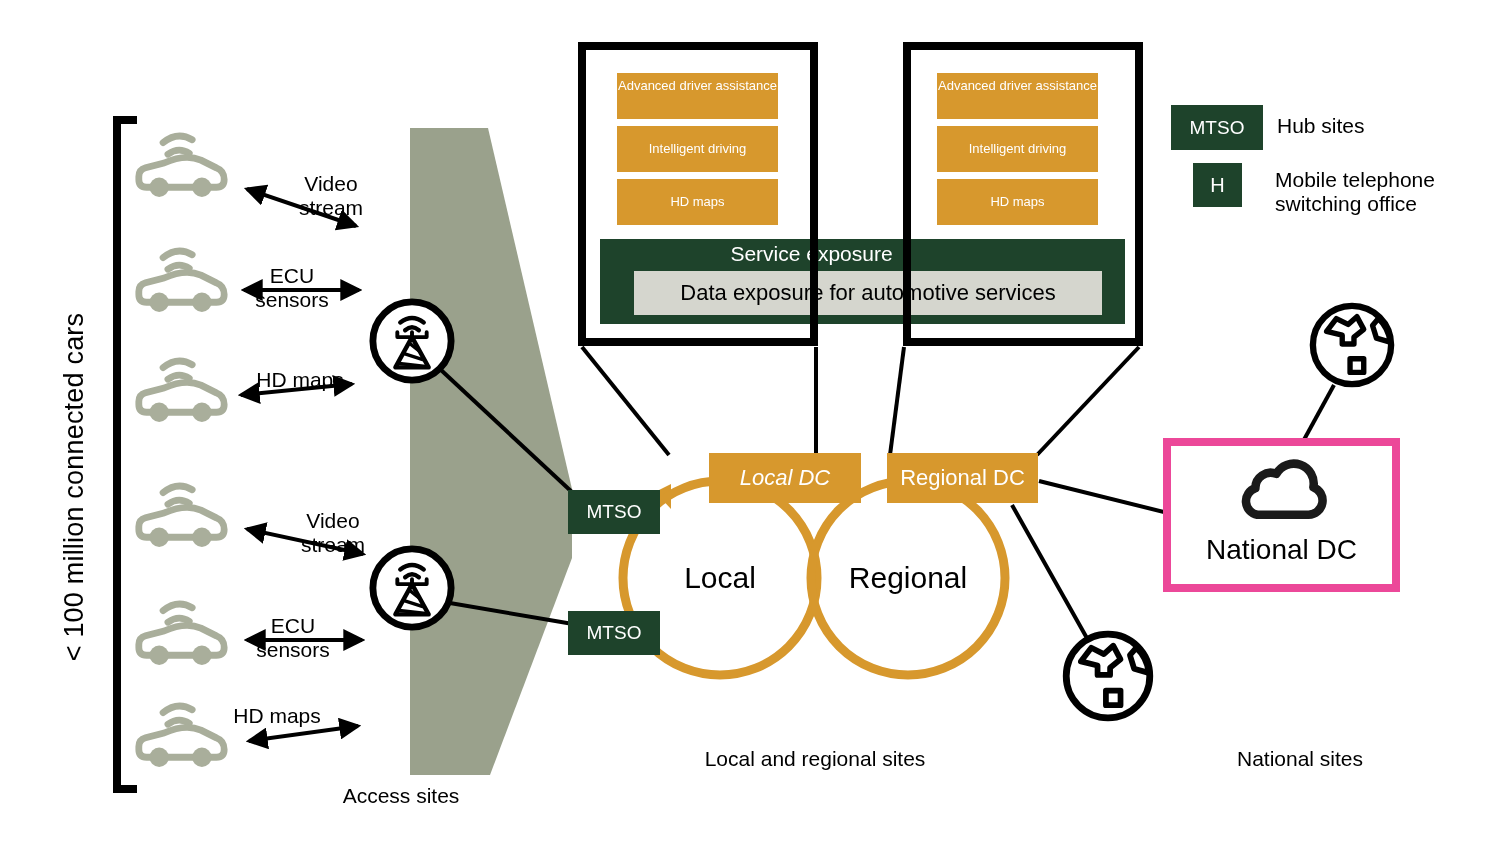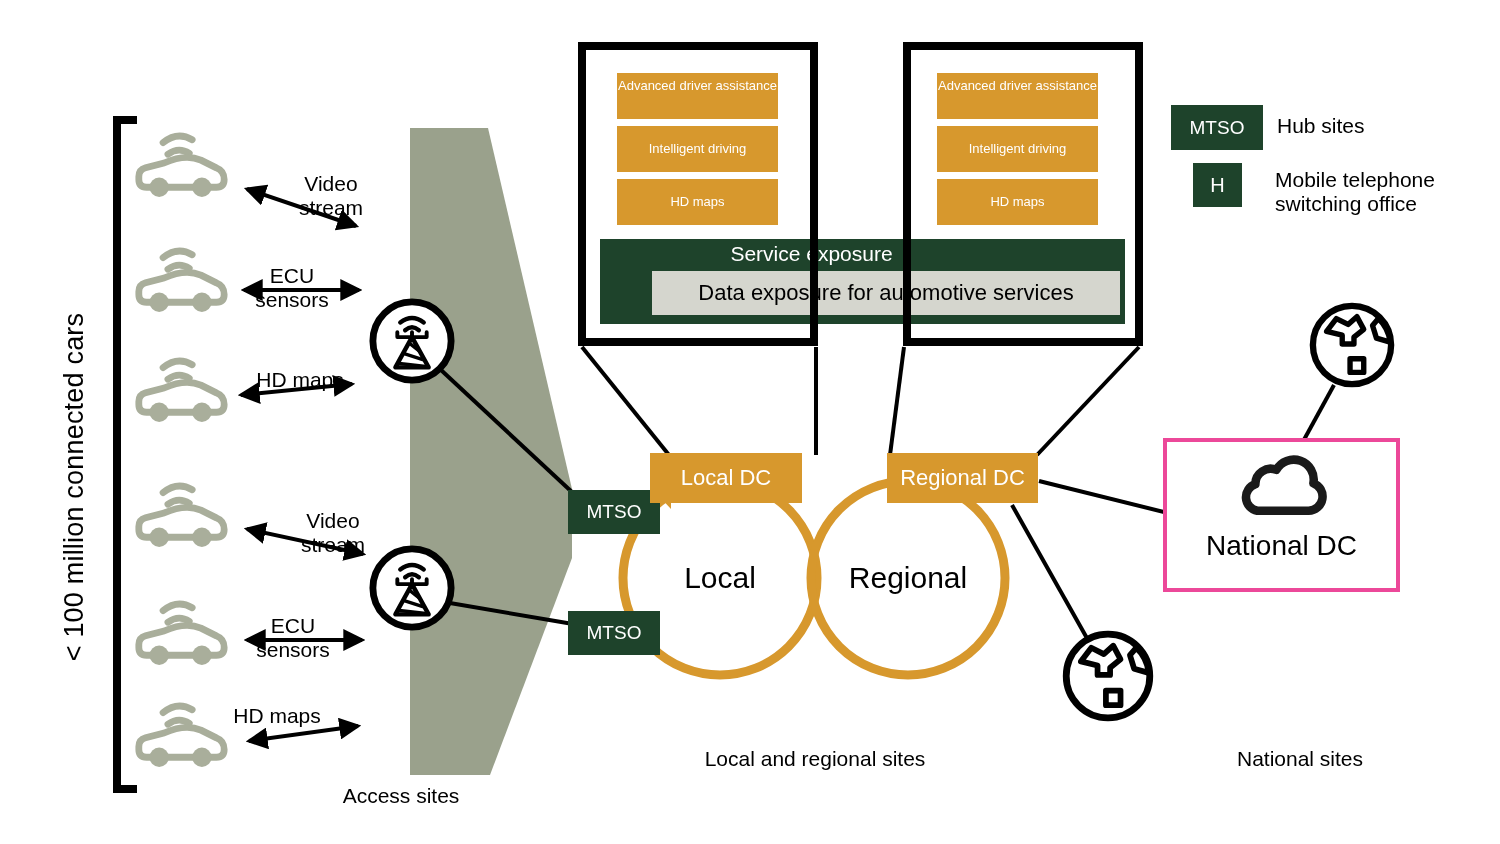--- a/index.html
+++ b/index.html
@@ -34,33 +34,33 @@
   }
   .svc{
     position:absolute;width:161px;height:46px;background:#D7982D;color:#fff;
     font-size:13px;text-align:center;z-index:3;box-sizing:border-box;
   }
   .svc.one{line-height:46px;}
   .svc.two{line-height:21px;padding-top:2px;}
   .se-box{position:absolute;left:600px;top:239px;width:525px;height:85px;background:#1E432B;z-index:2;}
   .se-lbl{position:absolute;left:600px;top:242px;width:423px;text-align:center;color:#fff;font-size:21px;z-index:3;}
   .de-box{
-    position:absolute;left:652px;top:271px;width:468px;height:44px;background:#D5D6CE;
+    position:absolute;left:634px;top:271px;width:468px;height:44px;background:#D5D6CE;
     font-size:22px;line-height:44px;text-align:center;z-index:3;
   }
   
   .dc{
     position:absolute;top:453px;height:50px;background:#D7982D;color:#fff;
     font-size:22px;line-height:50px;text-align:center;z-index:2;
   }
   .circle-lbl{position:absolute;top:561px;width:160px;text-align:center;font-size:30px;z-index:2;}
   
   .national{
     position:absolute;left:1163px;top:438px;width:237px;height:154px;background:#fff;
-    border:4px solid #ec4899;box-sizing:border-box;z-index:2;text-align:center;
+    border:8px solid #ec4899;box-sizing:border-box;z-index:2;text-align:center;
   }
   .national .nd-lbl{font-size:28px;margin-top:0px;}
   
   .lg-mtso{position:absolute;left:1171px;top:105px;width:92px;height:45px;background:#1E432B;color:#fff;font-size:19px;line-height:45px;text-align:center;}
   .lg-h{position:absolute;left:1193px;top:163px;width:49px;height:44px;background:#1E432B;color:#fff;font-size:20px;line-height:44px;text-align:center;}
   .lg-txt{font-size:21px;line-height:23.5px;}
   .site-lbl{font-size:21px;}
 </style>
 </head>
 <body>
@@ -168,21 +168,21 @@
   <div class="blackbox" style="left:578px;"></div>
   <div class="blackbox" style="left:903px;"></div>
 
   <div class="svc two" style="left:617px;top:73px;">Advanced driver assistance</div>
   <div class="svc one" style="left:617px;top:126px;">Intelligent driving</div>
   <div class="svc one" style="left:617px;top:179px;">HD maps</div>
   <div class="svc two" style="left:937px;top:73px;">Advanced driver assistance</div>
   <div class="svc one" style="left:937px;top:126px;">Intelligent driving</div>
   <div class="svc one" style="left:937px;top:179px;">HD maps</div>
 
-  <div class="dc" style="left:650px;width:152px;">Local DC</div>
+  <div class="dc" style="left:709px;width:152px;font-style:italic;">Local DC</div>
   <div class="dc" style="left:887px;width:151px;">Regional DC</div>
   <div class="circle-lbl" style="left:640px;text-align:center;">Local</div>
   <div class="circle-lbl" style="left:828px;">Regional</div>
 
   <div class="national">
     <svg width="116" height="78" viewBox="0 0 120 82" style="margin-top:6px;">
       <path d="M34,66 L88,66 A15,15 0 0 0 93,37 A21,21 0 0 0 54,23 A16,16 0 0 0 32,38 A14.5,14.5 0 0 0 34,66 Z" fill="#fff" stroke="#1a1a1a" stroke-width="9" stroke-linejoin="round"></path>
     </svg>
     <div class="nd-lbl">National DC</div>
   </div>

